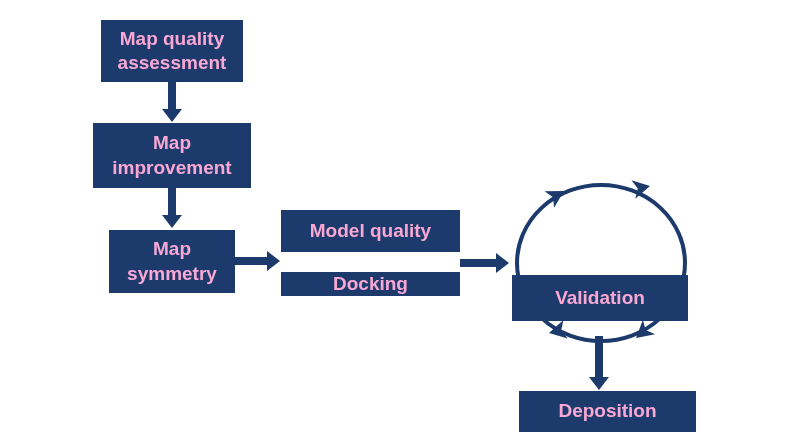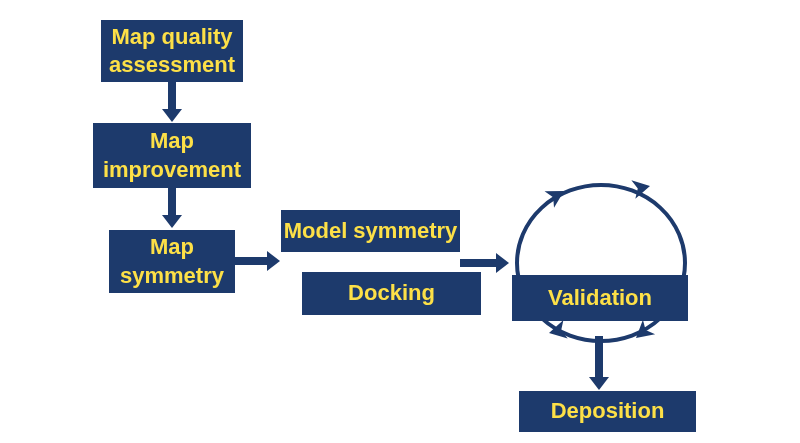--- a/index.html
+++ b/index.html
@@ -2,23 +2,23 @@
 <html style="--navy: #1d3a6c;"><head>
 <meta charset="utf-8">
 <style>
   html,body { margin:0; padding:0; background:#ffffff; }
   .canvas {
     position:relative; width:800px; height:443px; background:#ffffff;
     font-family:"Liberation Sans", sans-serif; overflow:hidden;
   }
   .diagram-svg { position:absolute; left:0; top:0; width:800px; height:443px; }
   .node {
-    position:absolute; background:var(--navy,#1d3a6c); color:#fde047;
+    position:absolute; background:var(--navy,#1d3a6c); color:#f9a8d4;
     display:flex; align-items:center; justify-content:center; text-align:center;
-    font-weight:700; font-size:22px; line-height:1.28; white-space:pre-line;
+    font-weight:700; font-size:19px; line-height:1.28; white-space:pre-line;
     box-sizing:border-box;
   }
   .ink-stroke { stroke:var(--navy,#1d3a6c); }
   .ink-fill   { fill:var(--navy,#1d3a6c); }
 </style>
 </head>
 <body style="background: rgb(255, 255, 255);">
 
 <div class="canvas">
 
@@ -49,21 +49,21 @@
 
   <div class="node" style="left:101px; top:20px;  width:142px; height:62px;">Map quality
 assessment</div>
 
   <div class="node" style="left:93px;  top:123px; width:158px; height:65px;">Map
 improvement</div>
 
   <div class="node" style="left:109px; top:230px; width:126px; height:63px;">Map
 symmetry</div>
 
-  <div class="node" style="left:281px; top:210px; width:179px; height:42px;">Model symmetry</div>
+  <div class="node" style="left:281px; top:210px; width:179px; height:42px;">Model quality</div>
 
-  <div class="node" style="left:281px; top:272px; width:179px; height:43px;margin-left:21px;">Docking</div>
+  <div class="node" style="left:281px; top:272px; width:179px; height:24px;">Docking</div>
 
 
   <div class="node" style="left:512px; top:275px; width:176px; height:46px;">Validation</div>
 
   <div class="node" style="left:511px; top:391px; width:177px; height:41px;margin-left:8px;">Deposition</div>
 </div>
 
 </body></html>

